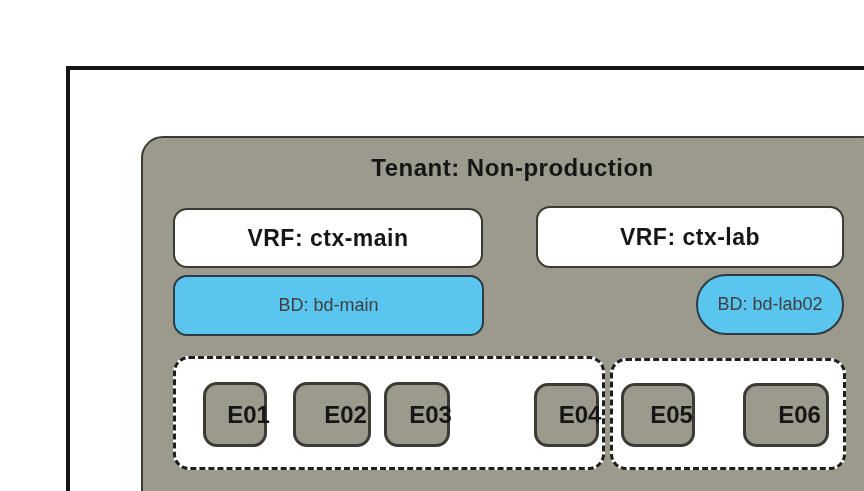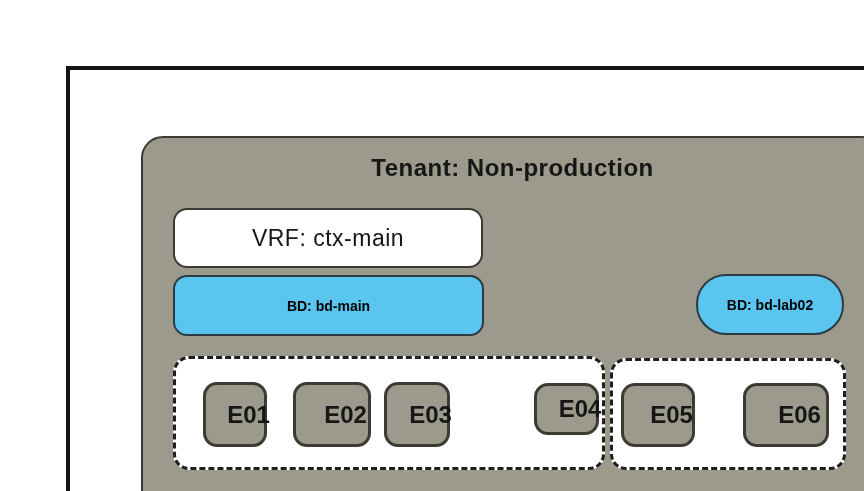--- a/index.html
+++ b/index.html
@@ -16,54 +16,55 @@
   .page{position:relative;width:864px;height:491px;background:#fff;}
   .frame{position:absolute;left:2px;top:2px;width:858px;height:486px;
     border:4px solid var(--frame);background:#fff;}
   .tenant{position:absolute;left:55px;top:50px;width:743px;height:378px;
     background:var(--gray);border:2px solid var(--dark);border-radius:22px;}
   .tenant-title{position:absolute;left:55px;top:68px;width:743px;height:32px;
     text-align:center;font-size:24px;font-weight:bold;letter-spacing:0.5px;
     color:var(--text);}
   .box{position:absolute;display:flex;align-items:center;justify-content:center;
     border:2px solid var(--dark);border-radius:14px;color:var(--text);}
-  .box.white{background:var(--white);font-size:23px;font-weight:normal;letter-spacing:0.5px;}
-  .box.blue{background:var(--blue);font-size:14px;font-weight:bold;
-    border-color:#2E3A42;color:#000000;}
+  .box.white{background:var(--white);font-size:23px;font-weight:bold;letter-spacing:0.5px;}
+  .box.blue{background:var(--blue);font-size:18px;font-weight:normal;
+    border-color:#2E3A42;color:#404040;}
   .vrf-main{left:87px;top:122px;width:310px;height:60px;}
   .vrf-lab{left:450px;top:120px;width:308px;height:62px;}
   .bd-main{left:87px;top:189px;width:311px;height:61px;}
   .bd-lab01{left:450px;top:188px;width:150px;height:61px;}
   .bd-lab02{left:610px;top:188px;width:148px;height:61px;border-radius:30px;}
   .epg-group{position:absolute;background:var(--white);
     border:3px dashed #1F1F1F;border-radius:16px;}
   .epg-left{left:87px;top:270px;width:432px;height:114px;}
   .epg-right{left:524px;top:272px;width:236px;height:112px;}
   .endpoint{position:absolute;display:flex;align-items:center;justify-content:center;
     background:var(--gray);border:3px solid var(--dark);border-radius:14px;
     font-size:24px;font-weight:bold;color:var(--text);padding-left:27px;}
   .e01{left:117px;top:296px;width:64px;height:65px;}
   .e02{left:207px;top:296px;width:78px;height:65px;}
   .e03{left:298px;top:296px;width:66px;height:65px;}
-  .e04{left:448px;top:297px;width:65px;height:52px;}
+  .e04{left:448px;top:297px;width:65px;height:64px;}
   .e05{left:535px;top:297px;width:74px;height:64px;}
   .e06{left:657px;top:297px;width:86px;height:64px;}
 </style>
 </head>
 <body>
 
 <div class="page">
   <div class="frame">
 
     <div class="tenant"></div>
 
     <div class="tenant-title">Tenant: Non-production</div>
 
     <div class="box white vrf-main">VRF: ctx-main</div>
 
+    <div class="box white vrf-lab">VRF: ctx-lab</div>
 
     <div class="box blue bd-main">BD: bd-main</div>
 
 
     <div class="box blue bd-lab02">BD: bd-lab02</div>
 
     <div class="epg-group epg-left"></div>
 
     <div class="epg-group epg-right"></div>
 

